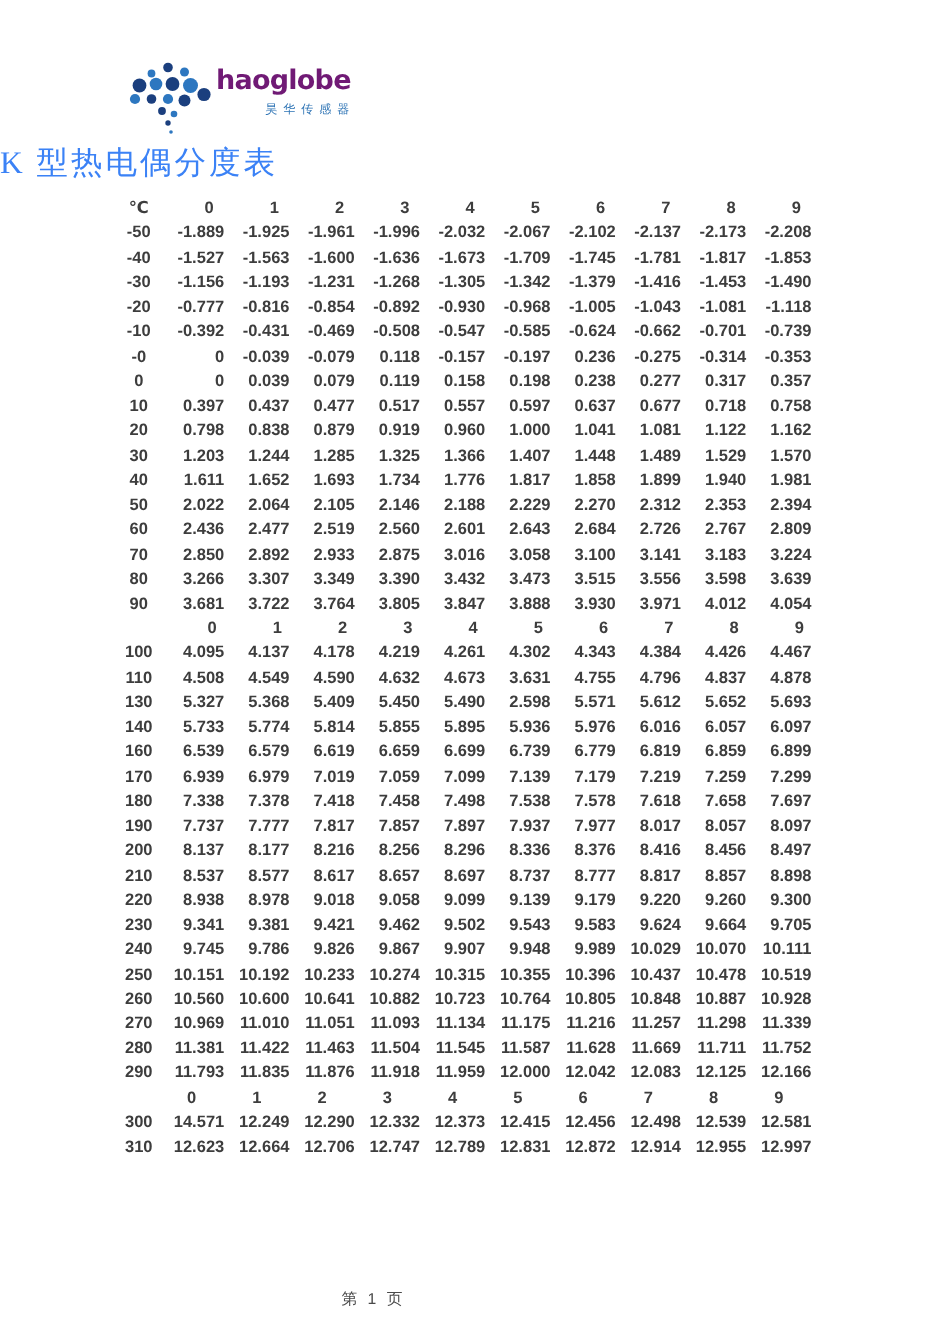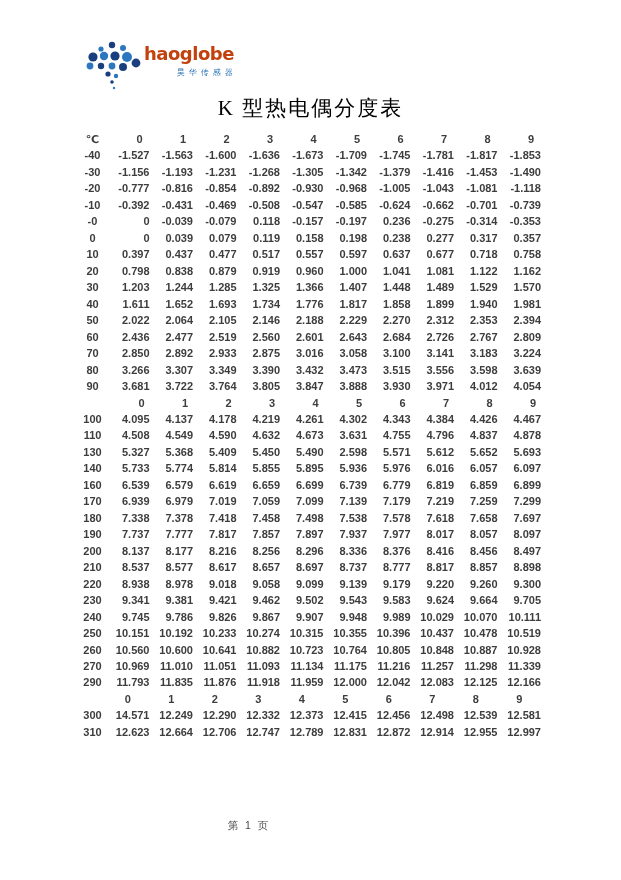--- a/index.html
+++ b/index.html
@@ -13,58 +13,58 @@
   .logo {
     position:absolute; left:86px; top:38px;
     display:flex; align-items:flex-start;
   }
   .logo-mark { width:56px; height:56px; }
   .brand-text {
     display:flex; flex-direction:column; align-items:flex-end;
     margin-left:2px; margin-top:6px;
   }
   .brand-name {
-    color:#c2410c;
+    color:#701a75;
     font-family:"DejaVu Sans","Liberation Sans",sans-serif;
     font-weight:bold; font-size:18px; letter-spacing:-0.5px;
     line-height:20px;
   }
   .brand-sub {
     color:#2e74b5;
     font-size:8px; letter-spacing:4px;
     margin-top:3px; margin-right:-3px;
     white-space:nowrap;
   }
   .title {
     position:absolute; top:94px; left:0; width:621px;
-    text-align:center;
+    text-align:left;
     font-family:"Liberation Serif","DejaVu Serif",serif;
     font-size:21px; letter-spacing:2px;
-    color:#000000;
+    color:#3b82f6;
   }
   table.ttable {
     position:absolute; left:79px; top:131px;
     width:462px;
     border-collapse:collapse; table-layout:fixed;
     color:#3d3d3d;
     font-size:11px; font-weight:600;
   }
   table.ttable col.c-temp { width:27px; }
   table.ttable td {
     height:16.47px; line-height:16.47px;
     padding:0; white-space:nowrap;
     text-align:right;
     font-family:"Liberation Sans","DejaVu Sans",sans-serif;
   }
   table.ttable td.temp { text-align:center; }
   tr.header td.val { padding-right:7px; }
   tr.subheader td.val { padding-right:5px; }
   tr.subheader2 td.val { text-align:center; padding-right:0; }
   .footer {
-    position:absolute; top:819px; left:0; width:498px;
+    position:absolute; top:859px; left:0; width:498px;
     text-align:center;
     font-size:10.5px; letter-spacing:2px;
     color:#4a4a4a;
   }
 </style>
 </head>
 <body>
 
 <div class="logo">
   <svg class="logo-mark" viewBox="0 0 56 56" xmlns="http://www.w3.org/2000/svg">
@@ -115,20 +115,33 @@
         <td class="val">2</td>
         <td class="val">3</td>
         <td class="val">4</td>
         <td class="val">5</td>
         <td class="val">6</td>
         <td class="val">7</td>
         <td class="val">8</td>
         <td class="val">9</td>
       </tr>
       <tr class="data">
+        <td class="temp">-50</td>
+        <td class="val">-1.889</td>
+        <td class="val">-1.925</td>
+        <td class="val">-1.961</td>
+        <td class="val">-1.996</td>
+        <td class="val">-2.032</td>
+        <td class="val">-2.067</td>
+        <td class="val">-2.102</td>
+        <td class="val">-2.137</td>
+        <td class="val">-2.173</td>
+        <td class="val">-2.208</td>
+      </tr>
+      <tr class="data">
         <td class="temp">-40</td>
         <td class="val">-1.527</td>
         <td class="val">-1.563</td>
         <td class="val">-1.600</td>
         <td class="val">-1.636</td>
         <td class="val">-1.673</td>
         <td class="val">-1.709</td>
         <td class="val">-1.745</td>
         <td class="val">-1.781</td>
         <td class="val">-1.817</td>
@@ -531,20 +544,33 @@
         <td class="val">11.051</td>
         <td class="val">11.093</td>
         <td class="val">11.134</td>
         <td class="val">11.175</td>
         <td class="val">11.216</td>
         <td class="val">11.257</td>
         <td class="val">11.298</td>
         <td class="val">11.339</td>
       </tr>
       <tr class="data">
+        <td class="temp">280</td>
+        <td class="val">11.381</td>
+        <td class="val">11.422</td>
+        <td class="val">11.463</td>
+        <td class="val">11.504</td>
+        <td class="val">11.545</td>
+        <td class="val">11.587</td>
+        <td class="val">11.628</td>
+        <td class="val">11.669</td>
+        <td class="val">11.711</td>
+        <td class="val">11.752</td>
+      </tr>
+      <tr class="data">
         <td class="temp">290</td>
         <td class="val">11.793</td>
         <td class="val">11.835</td>
         <td class="val">11.876</td>
         <td class="val">11.918</td>
         <td class="val">11.959</td>
         <td class="val">12.000</td>
         <td class="val">12.042</td>
         <td class="val">12.083</td>
         <td class="val">12.125</td>

